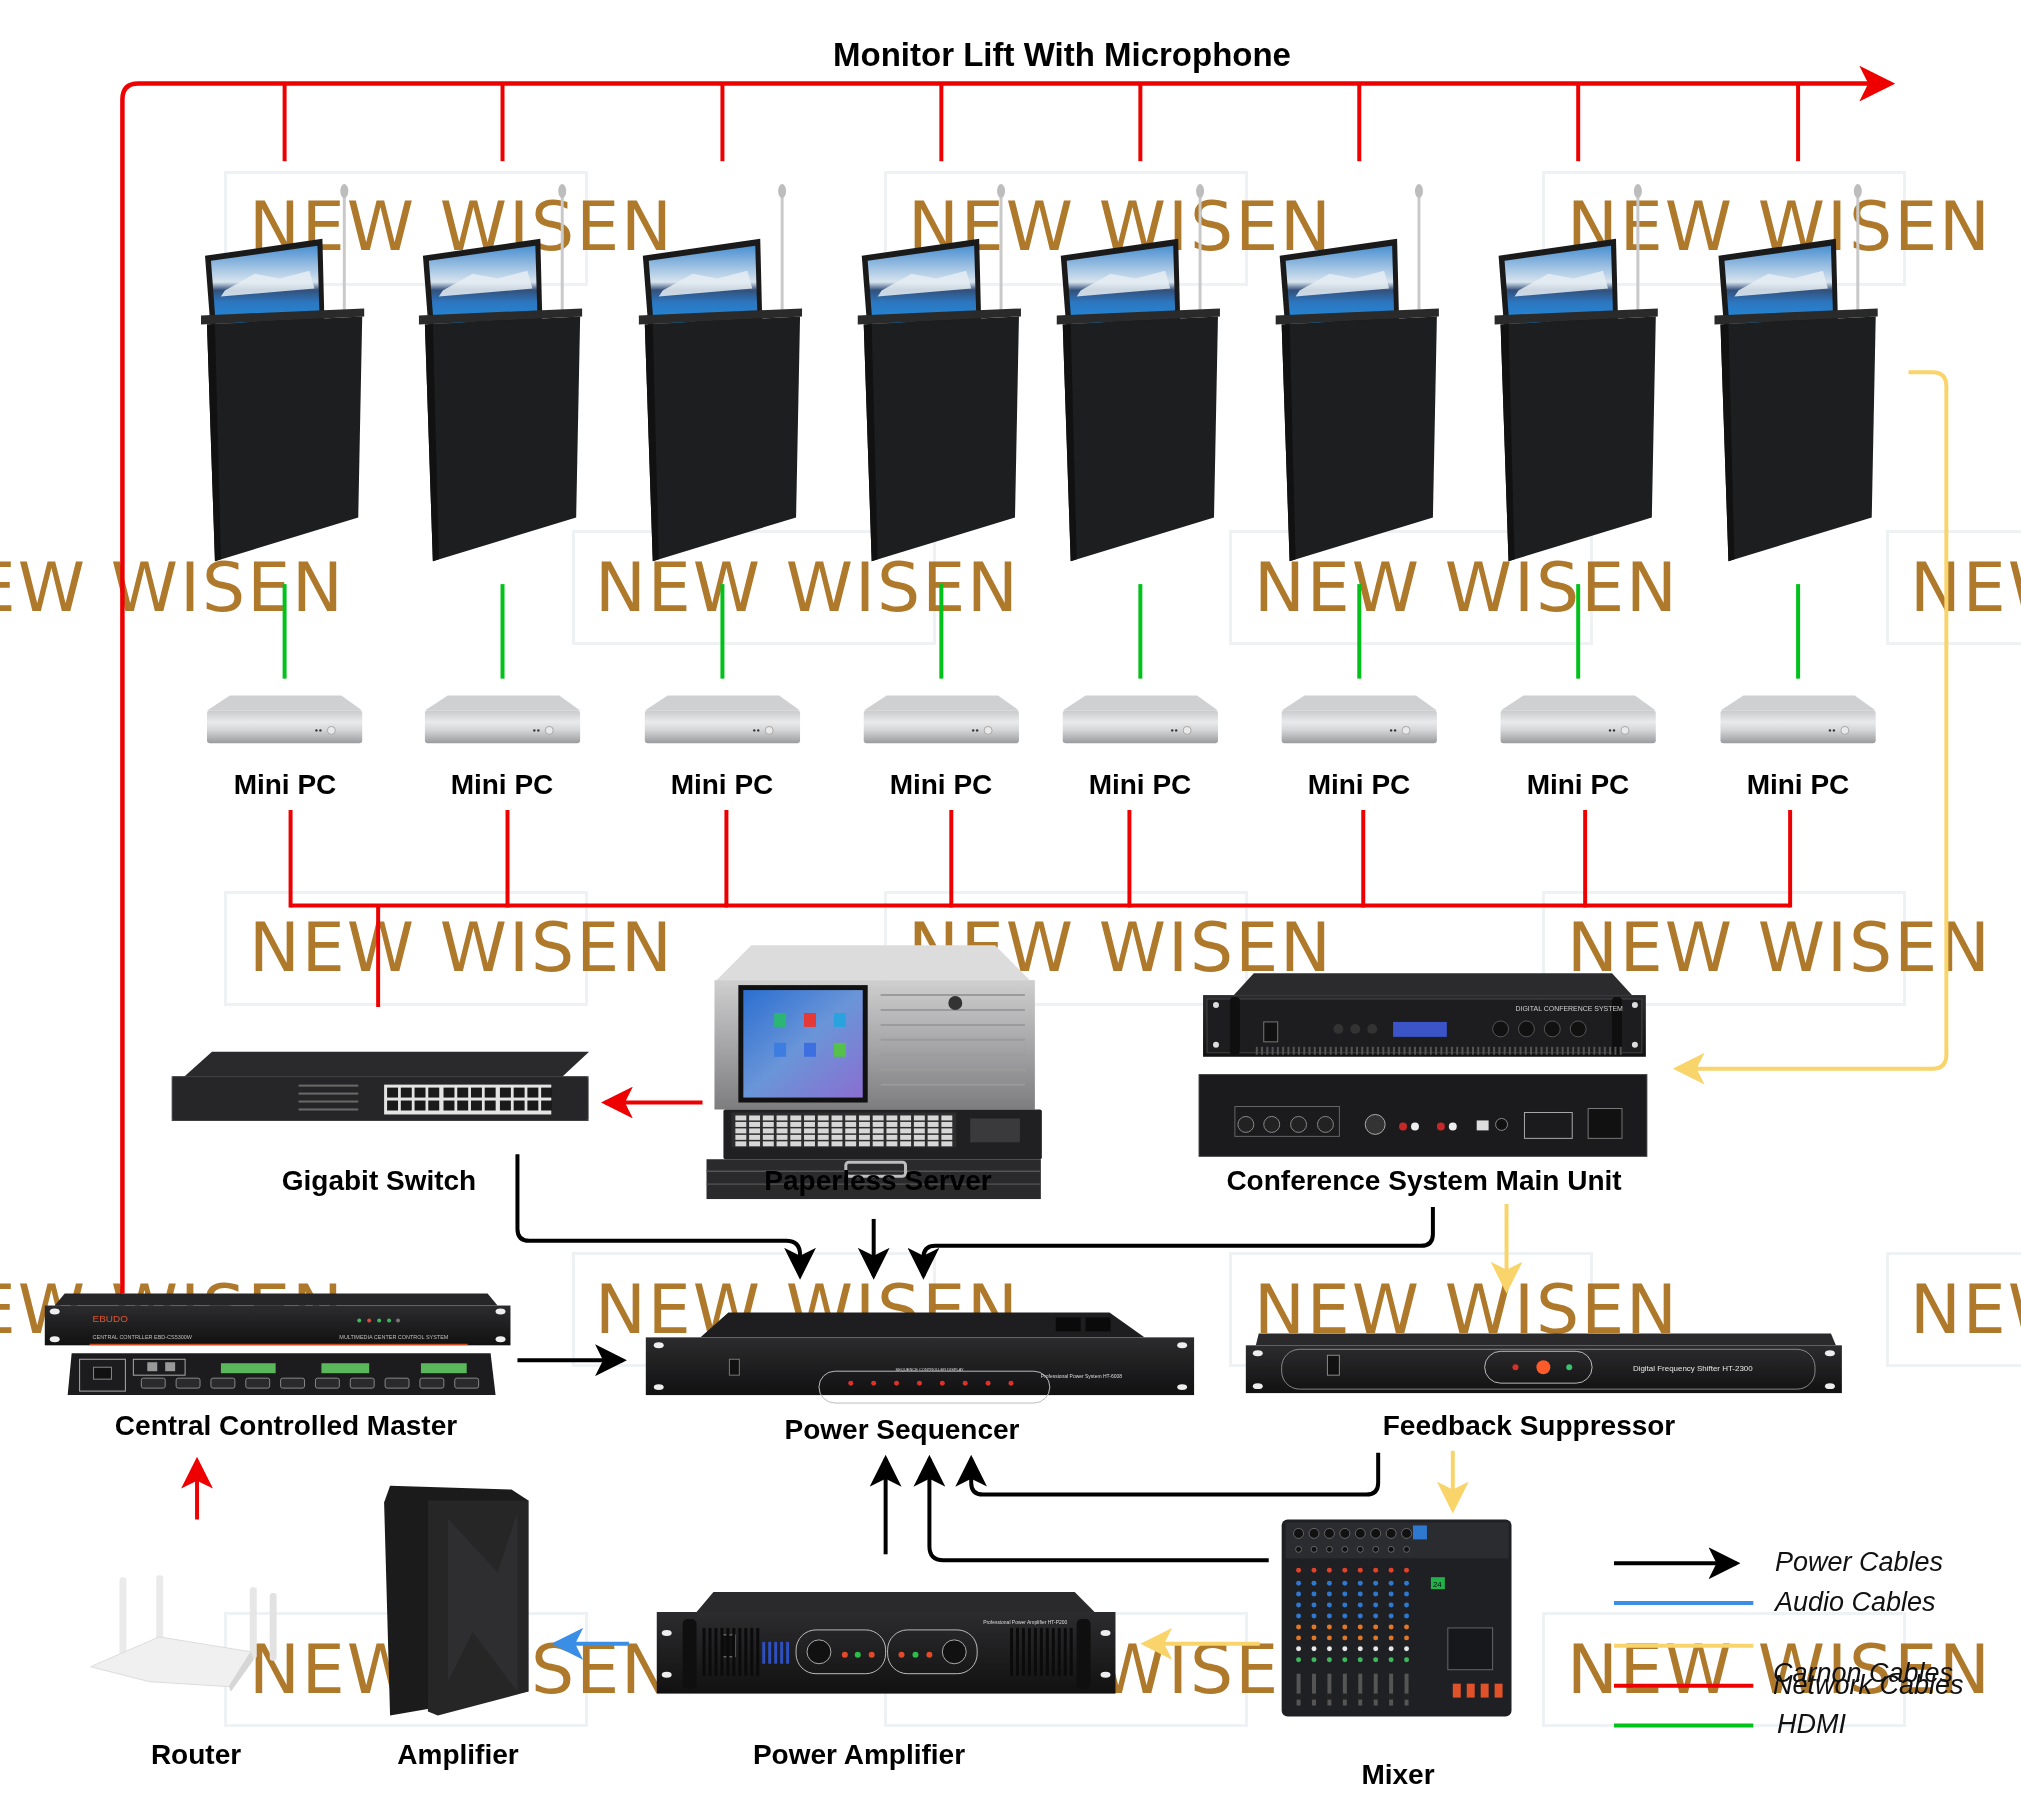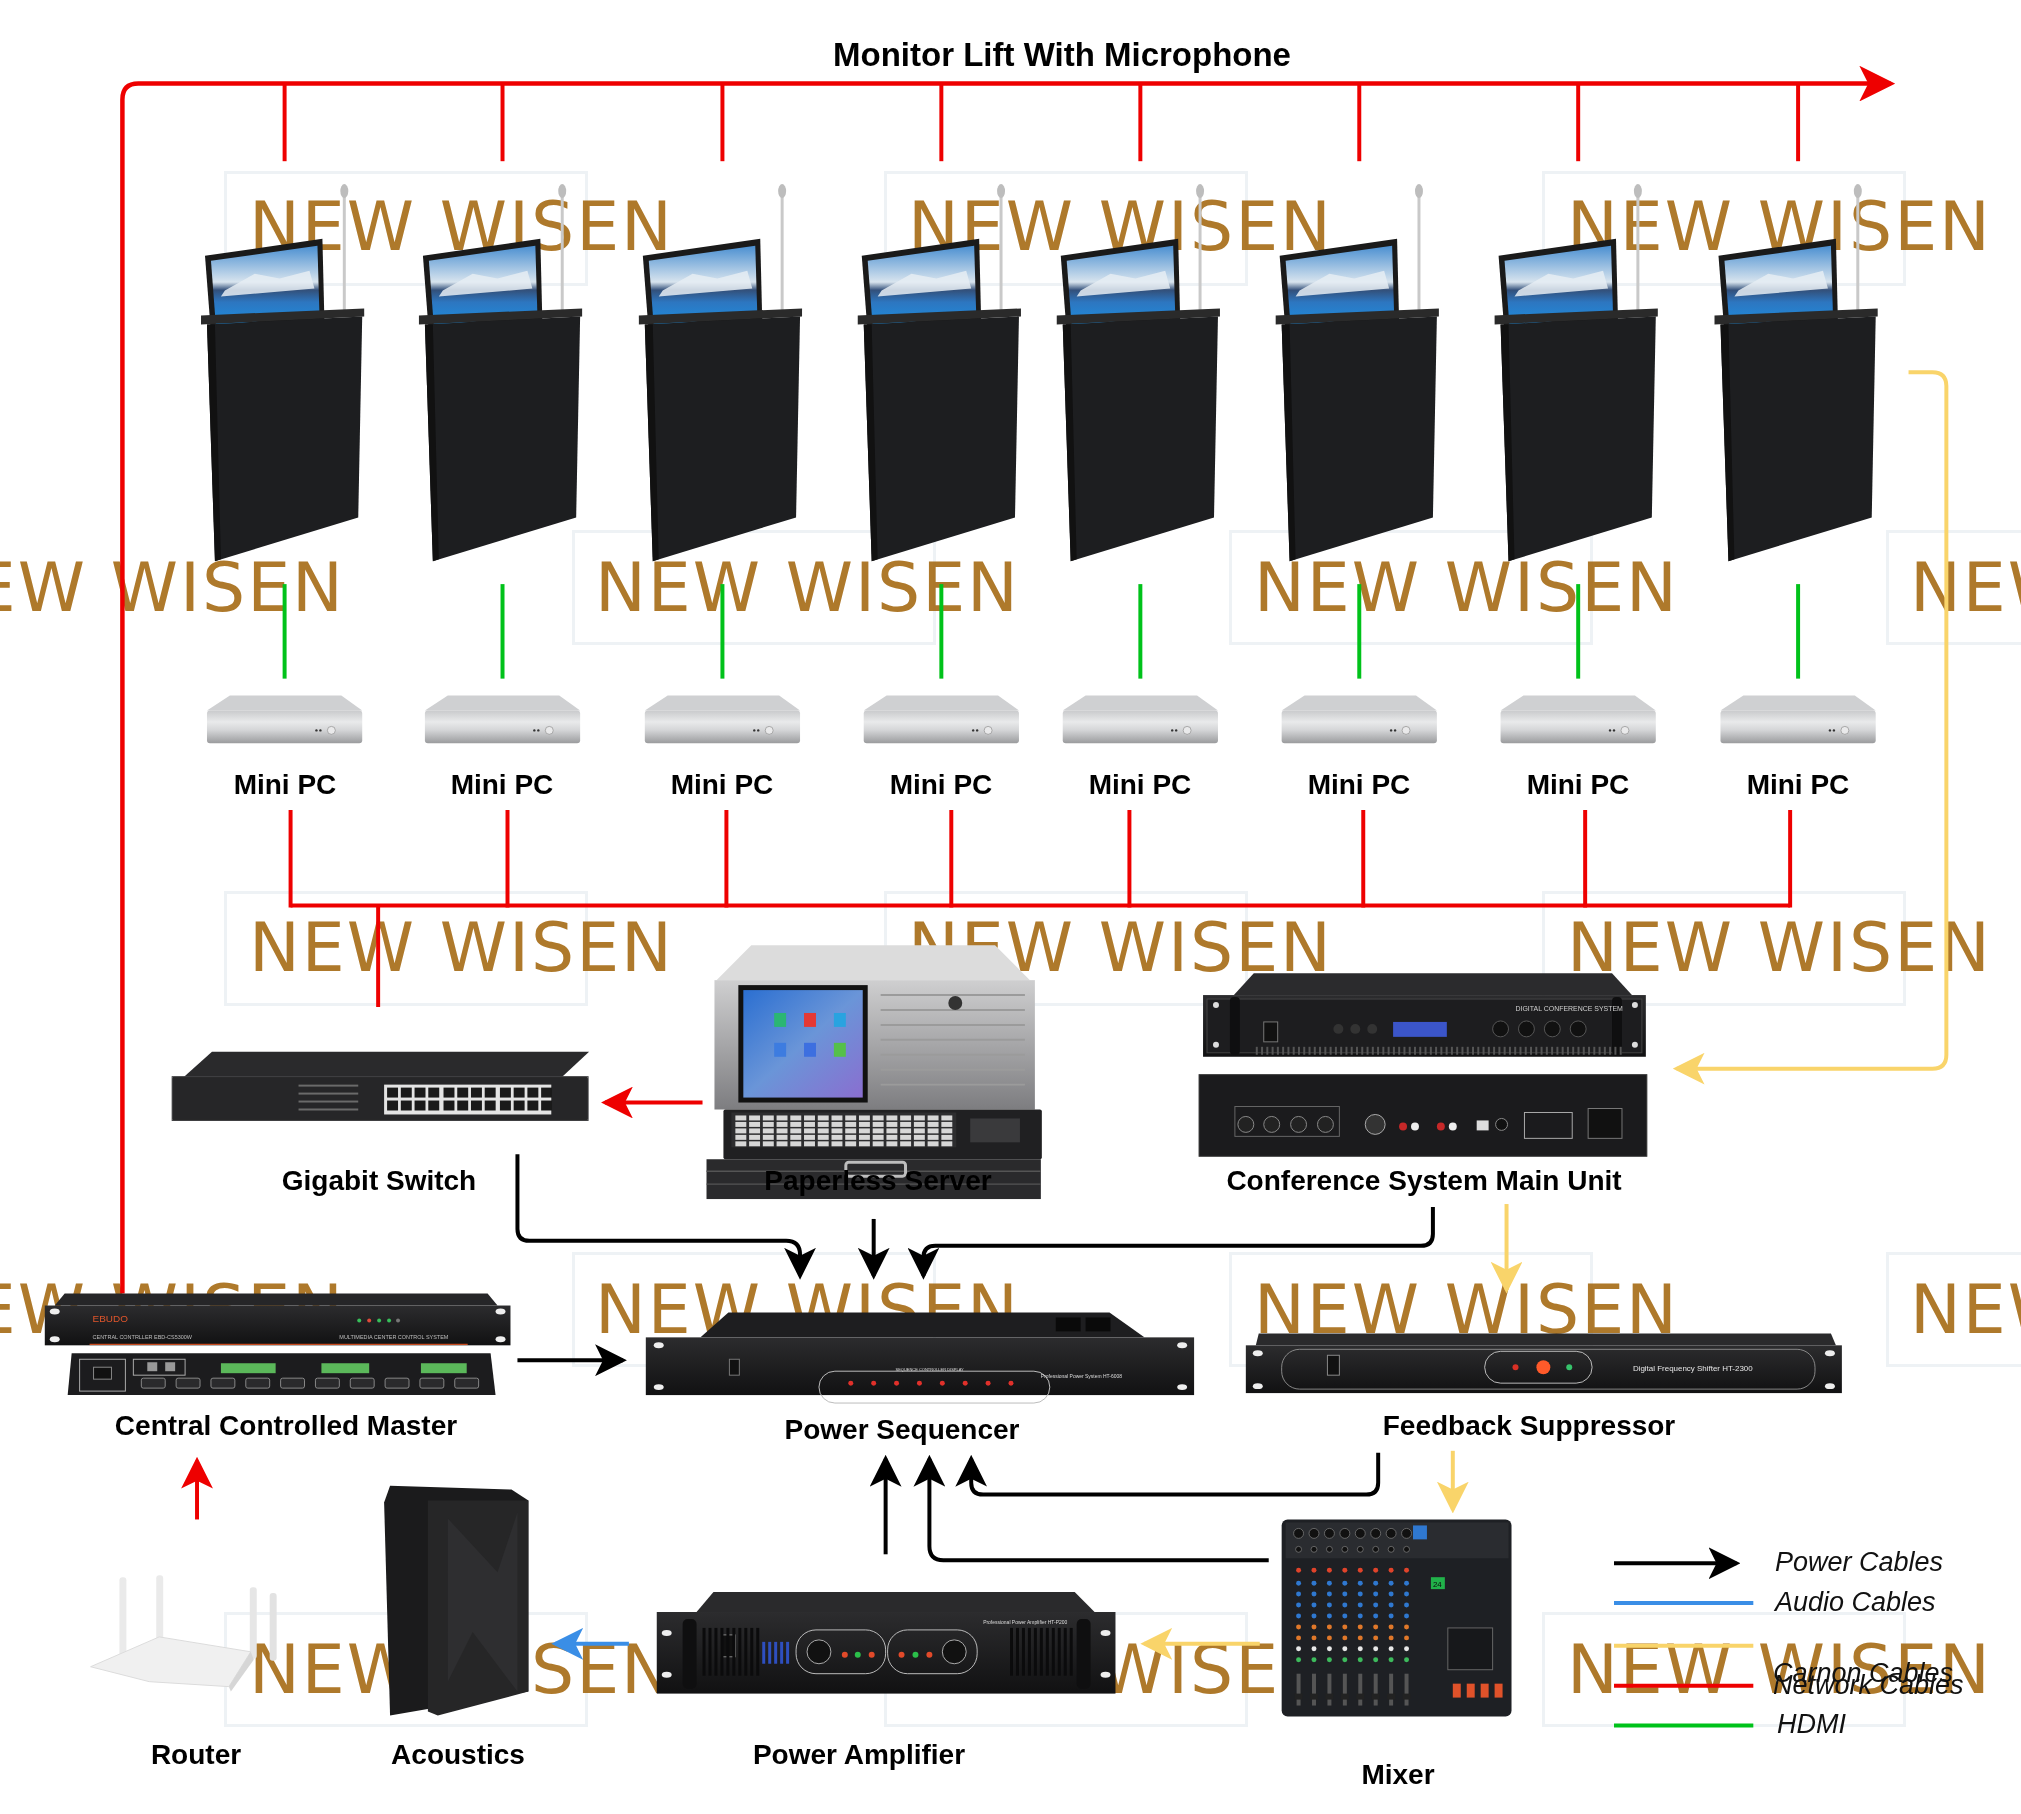--- a/index.html
+++ b/index.html
@@ -873,21 +873,21 @@
       <div class="lbl" style="left: 1798px; top: 769px;">Mini PC</div>
     </div>
 
   <div class="lbl" style="left:379px;top:1165px;">Gigabit Switch</div>
   <div class="lbl" style="left:878px;top:1165px;">Paperless Server</div>
   <div class="lbl" style="left:1424px;top:1165px;">Conference System Main Unit</div>
   <div class="lbl" style="left:286px;top:1410px;">Central Controlled Master</div>
   <div class="lbl" style="left:902px;top:1414px;">Power Sequencer</div>
   <div class="lbl" style="left:1529px;top:1410px;">Feedback Suppressor</div>
   <div class="lbl" style="left:196px;top:1739px;">Router</div>
-  <div class="lbl" style="left:458px;top:1739px;">Acoustics</div>
+  <div class="lbl" style="left:458px;top:1739px;">Amplifier</div>
   <div class="lbl" style="left:859px;top:1739px;">Power Amplifier</div>
   <div class="lbl" style="left:1398px;top:1739px;margin-top:20px;">Mixer</div>
 
   <div>
     <div class="legend-text" style="left:1775px;top:1547px;">Power Cables</div>
     <div class="legend-text" style="left:1775px;top:1587px;">Audio Cables</div>
     <div class="legend-text" style="left:1773px;top:1630px;margin-top:28px;">Carnon Cables</div>
     <div class="legend-text" style="left:1773px;top:1670px;">Network Cables</div>
     <div class="legend-text" style="left:1777px;top:1709px;">HDMI</div>
   </div>

